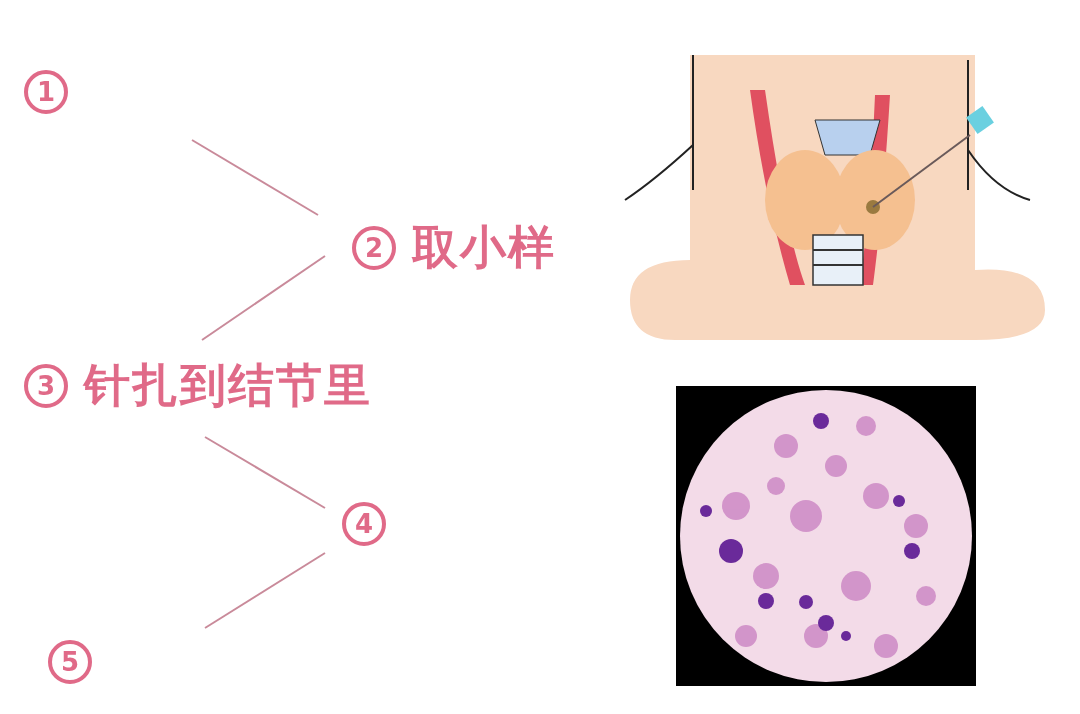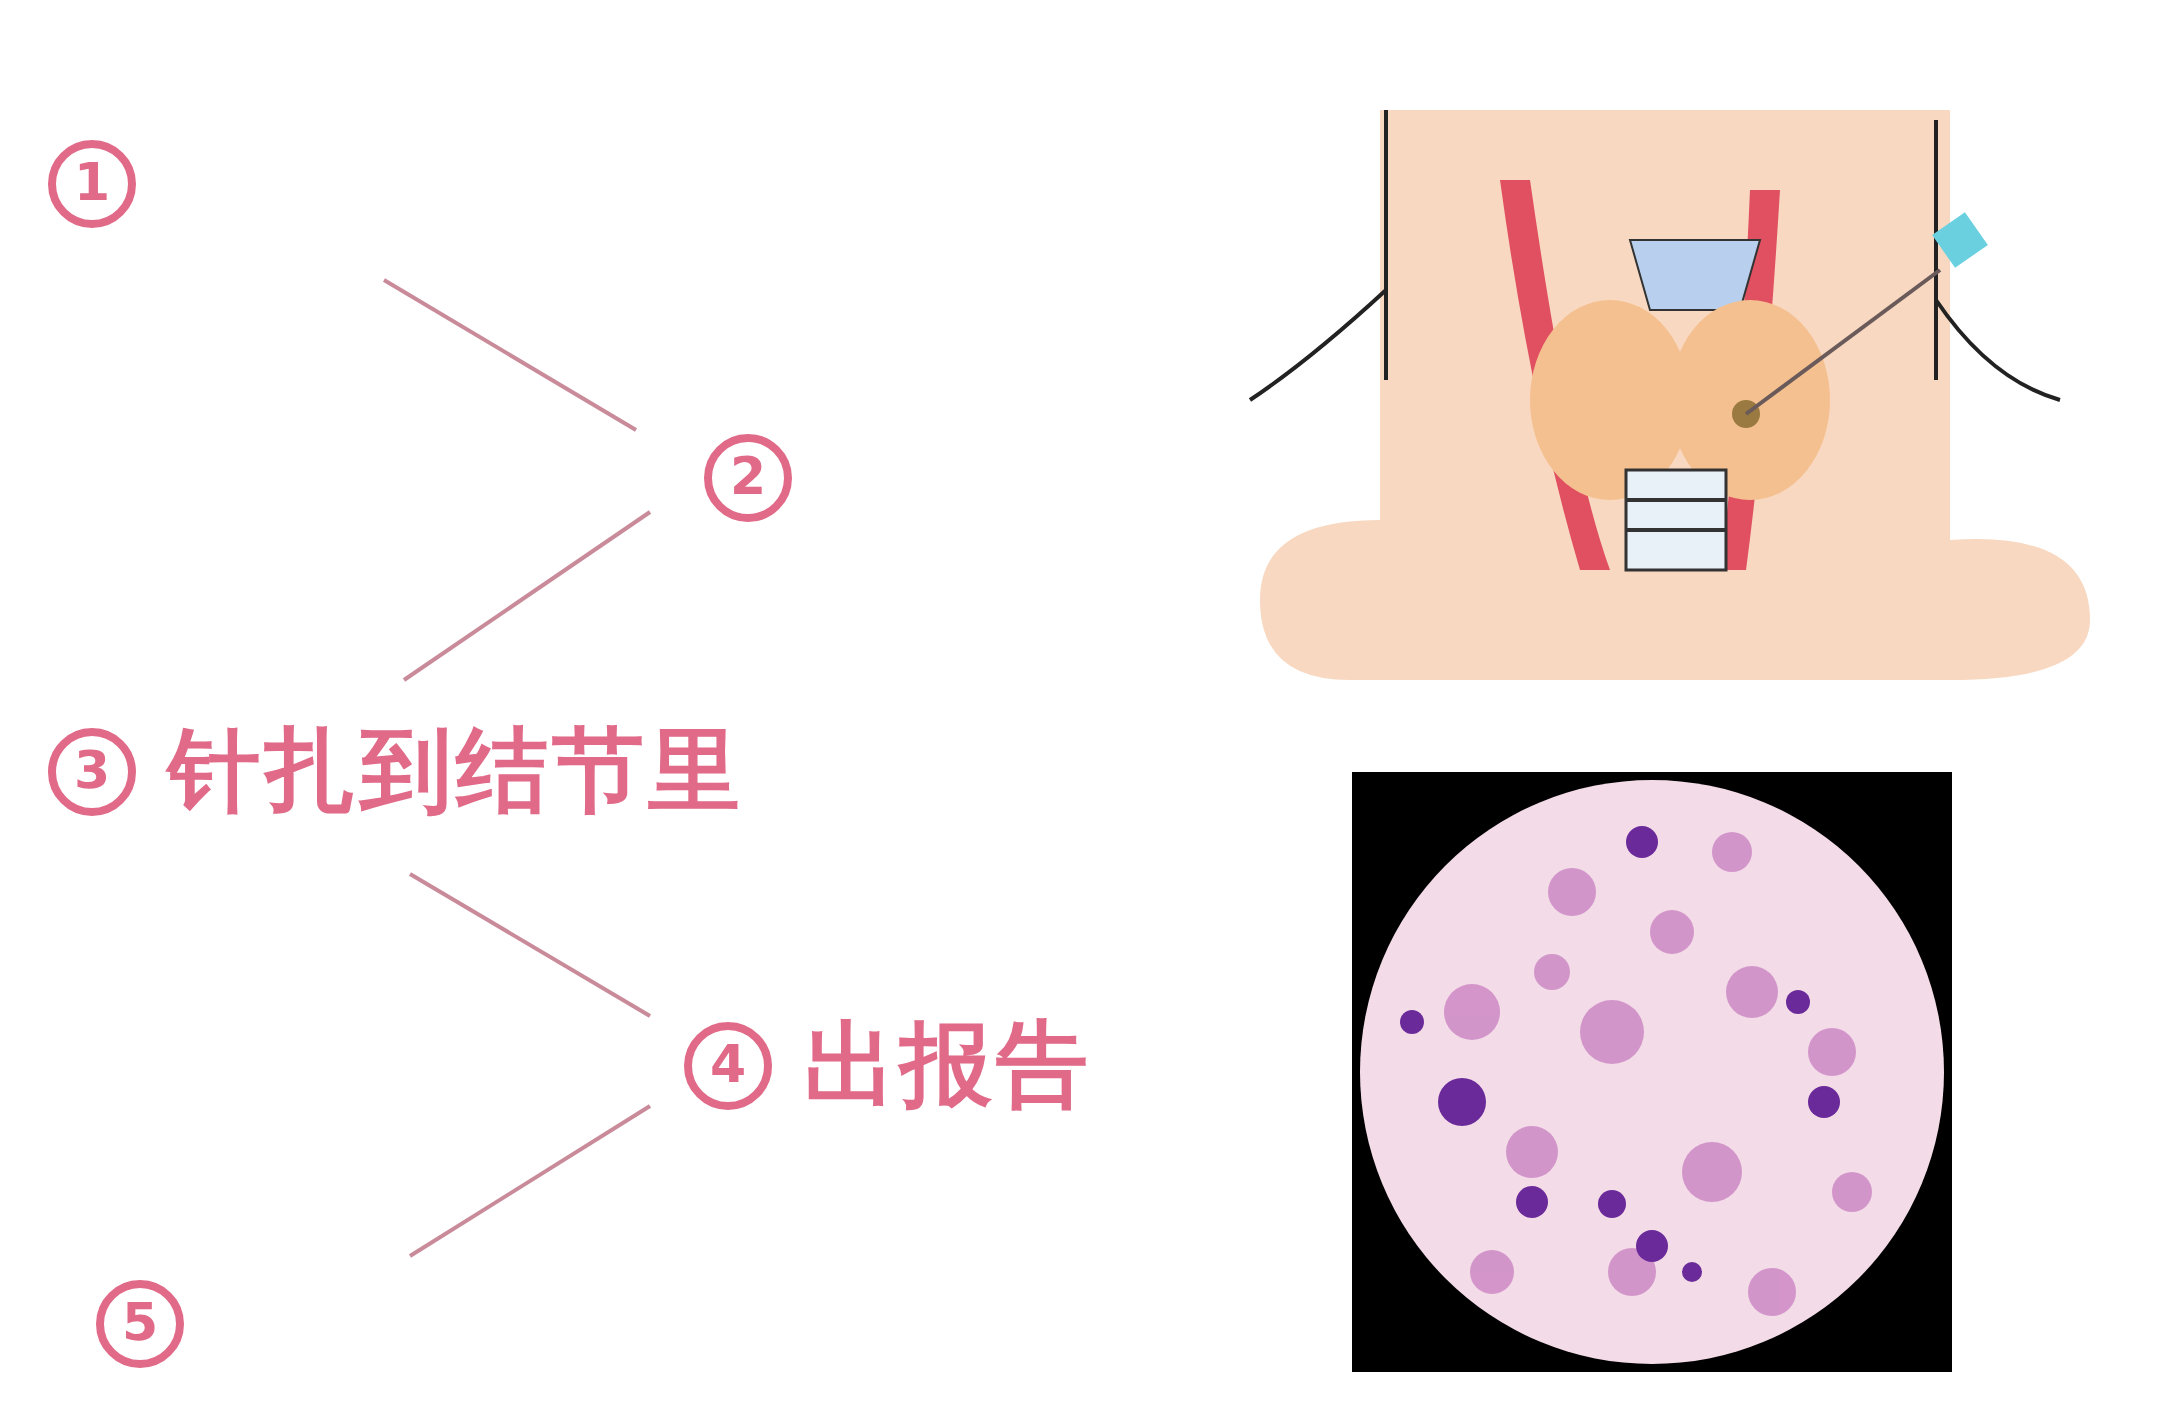--- a/index.html
+++ b/index.html
@@ -20,28 +20,28 @@
   <line x1="325" y1="256" x2="202" y2="340" stroke="#c98a9a" stroke-width="2"></line>
   <line x1="205" y1="437" x2="325" y2="508" stroke="#c98a9a" stroke-width="2"></line>
   <line x1="325" y1="553" x2="205" y2="628" stroke="#c98a9a" stroke-width="2"></line>
 </svg>
 
 <div class="step" style="left:24px;top:70px;">
   <div class="circ">1</div>
 </div>
 <div class="step" style="left:352px;top:217px;">
   <div class="circ">2</div>
+  <div class="label">取小样</div>
 </div>
 <div class="step" style="left:24px;top:355px;">
   <div class="circ">3</div>
   <div class="label">针扎到结节里</div>
 </div>
 <div class="step" style="left:342px;top:502px;">
   <div class="circ">4</div>
-  <div class="label">出报告</div>
 </div>
 <div class="step" style="left:48px;top:640px;">
   <div class="circ">5</div>
 </div>
 
 <svg class="panel" style="left:615px;top:50px;" width="450" height="295" viewBox="0 0 450 295">
   <path d="M75 5 H360 V220 Q430 215 430 260 Q430 290 360 290 H60 Q15 290 15 250 Q15 210 75 210 Z" fill="#f8d8c0"></path>
   <line x1="78" y1="5" x2="78" y2="140" stroke="#222" stroke-width="2"></line>
   <path d="M78 95 Q40 130 10 150" stroke="#222" stroke-width="2" fill="none"></path>
   <line x1="353" y1="10" x2="353" y2="140" stroke="#222" stroke-width="2"></line>

